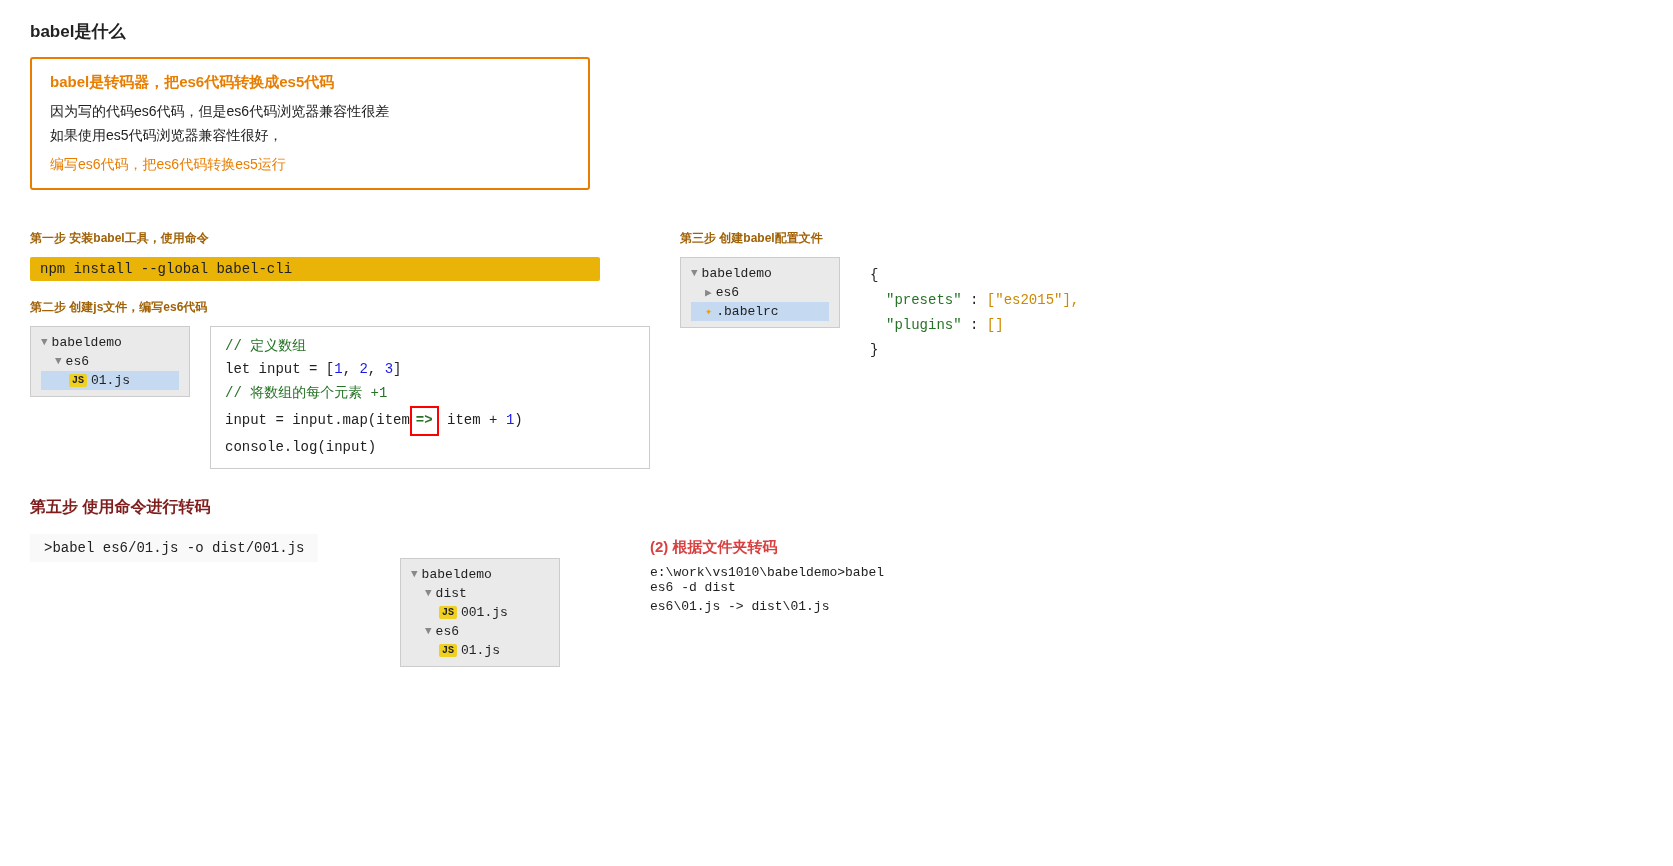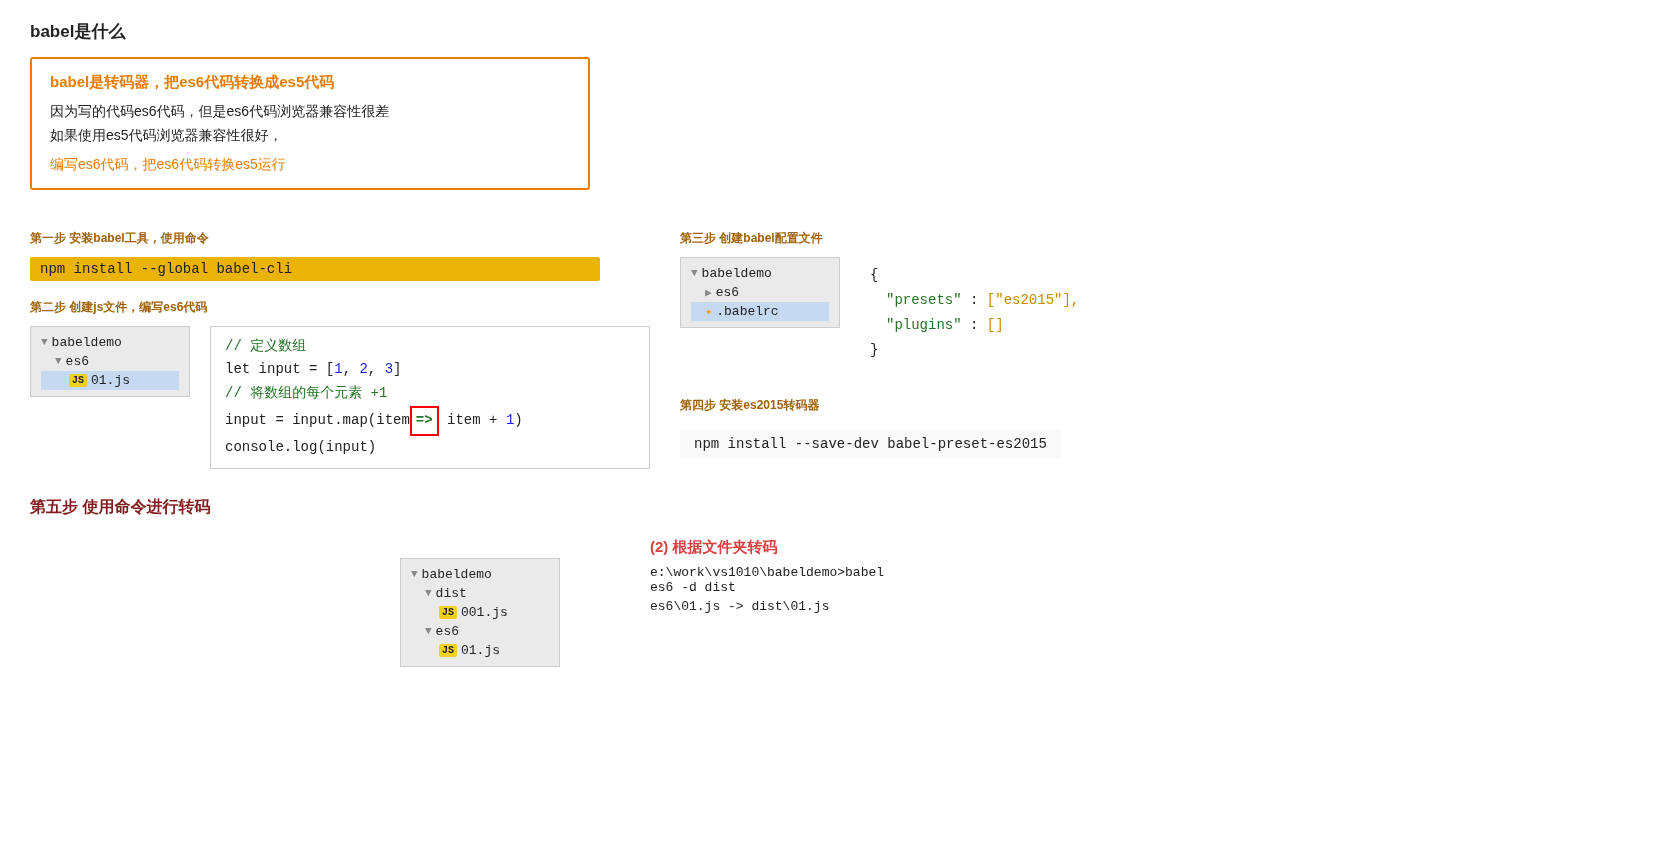--- a/index.html
+++ b/index.html
@@ -206,20 +206,21 @@
         </div>
       </div>
     </div>
 
     <div style="margin-top:28px;">
       <div class="step5-title">第五步  使用命令进行转码</div>
 
       <div class="bottom-section">
 
         <div class="bottom-left">
+          <div class="terminal-cmd">&gt;babel es6/01.js -o dist/001.js</div>
         </div>
 
         <div class="bottom-mid">
           <div class="file-tree" style="margin-top:30px;">
             <div class="tree-item">
               <span class="folder-icon">▼</span>
               <span>babeldemo</span>
             </div>
             <div class="tree-item" style="padding-left:14px;">
               <span class="folder-icon">▼</span>
@@ -281,19 +282,15 @@
           <div style="padding-left:16px;">
             <span class="json-key">"plugins"</span>
             <span>: </span>
             <span class="json-val">[]</span>
           </div>
           <div>}</div>
         </div>
       </div>
     </div>
 
-    <div style="margin-top:28px;">
-      <div class="section-title">第四步  安装es2015转码器</div>
-      <div class="terminal-cmd">npm install --save-dev babel-preset-es2015</div>
-    </div>
 
   </div>
 </div>
 
 </body></html>

